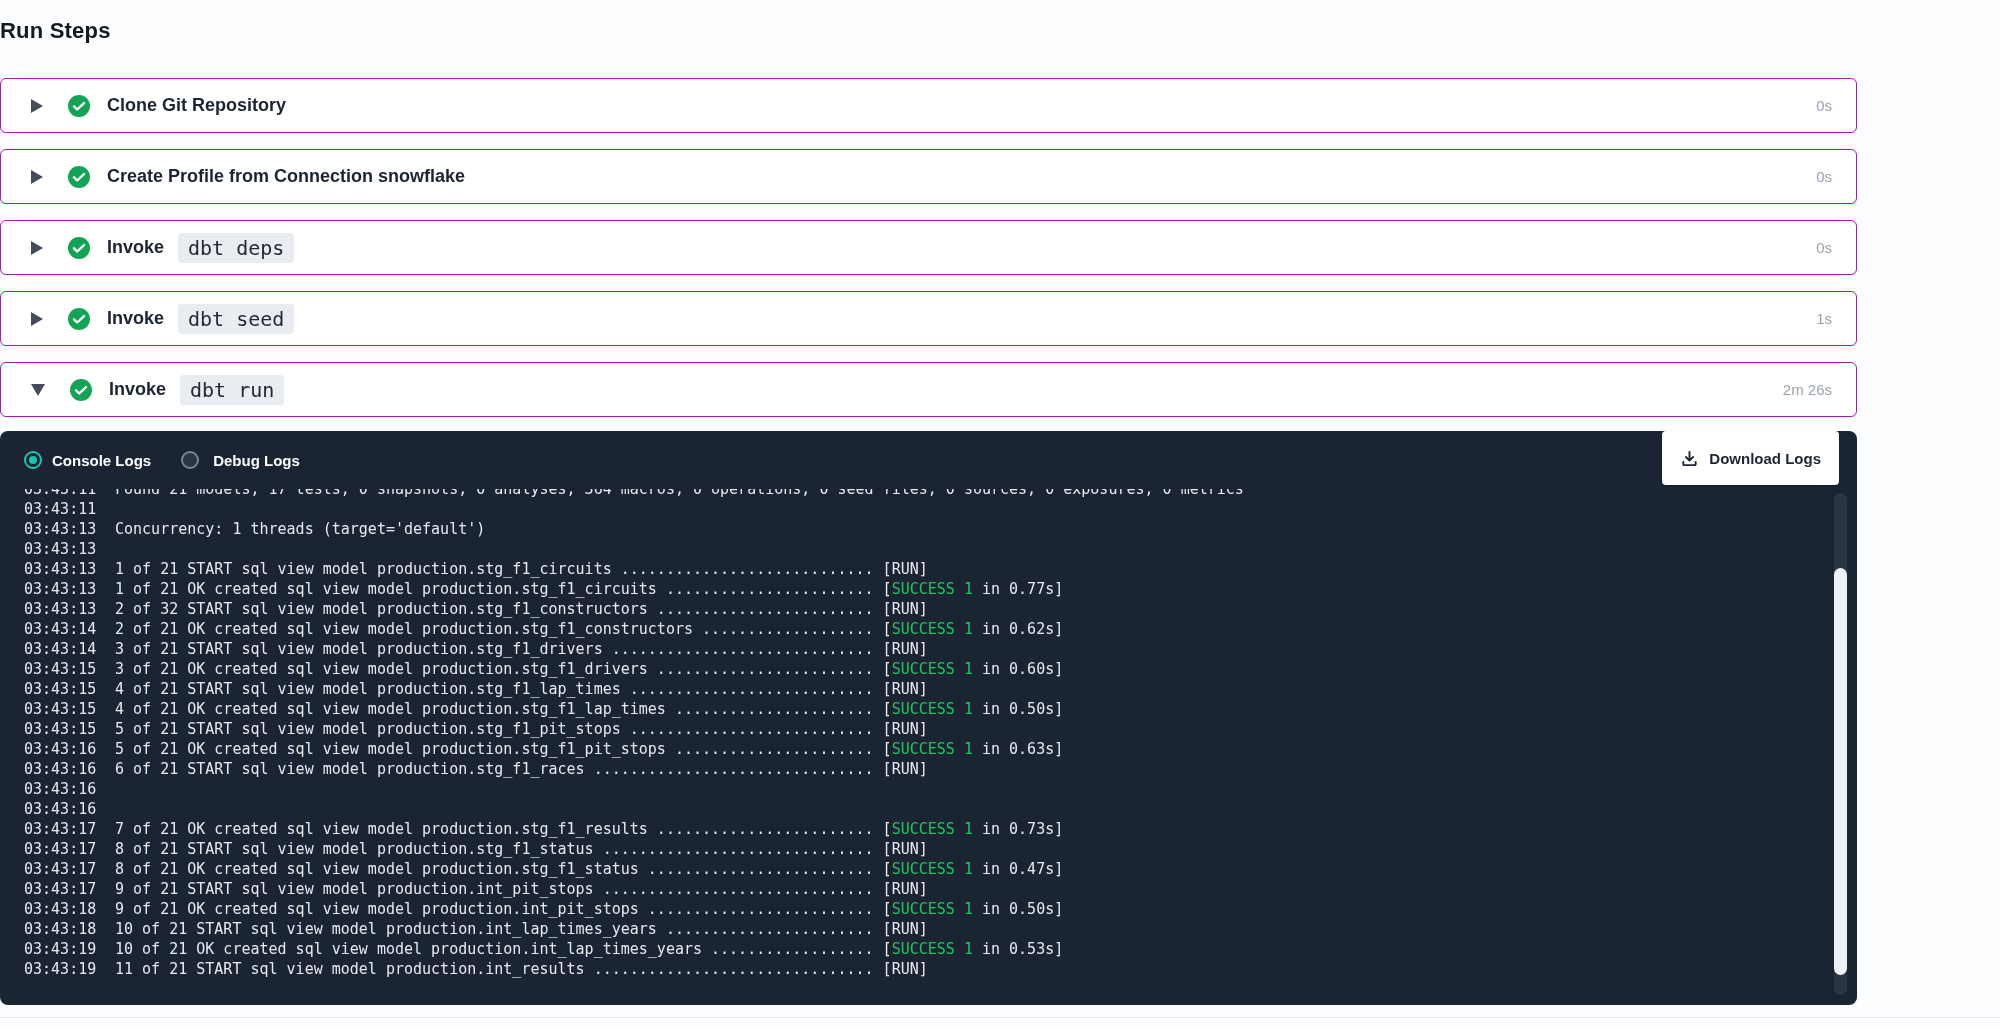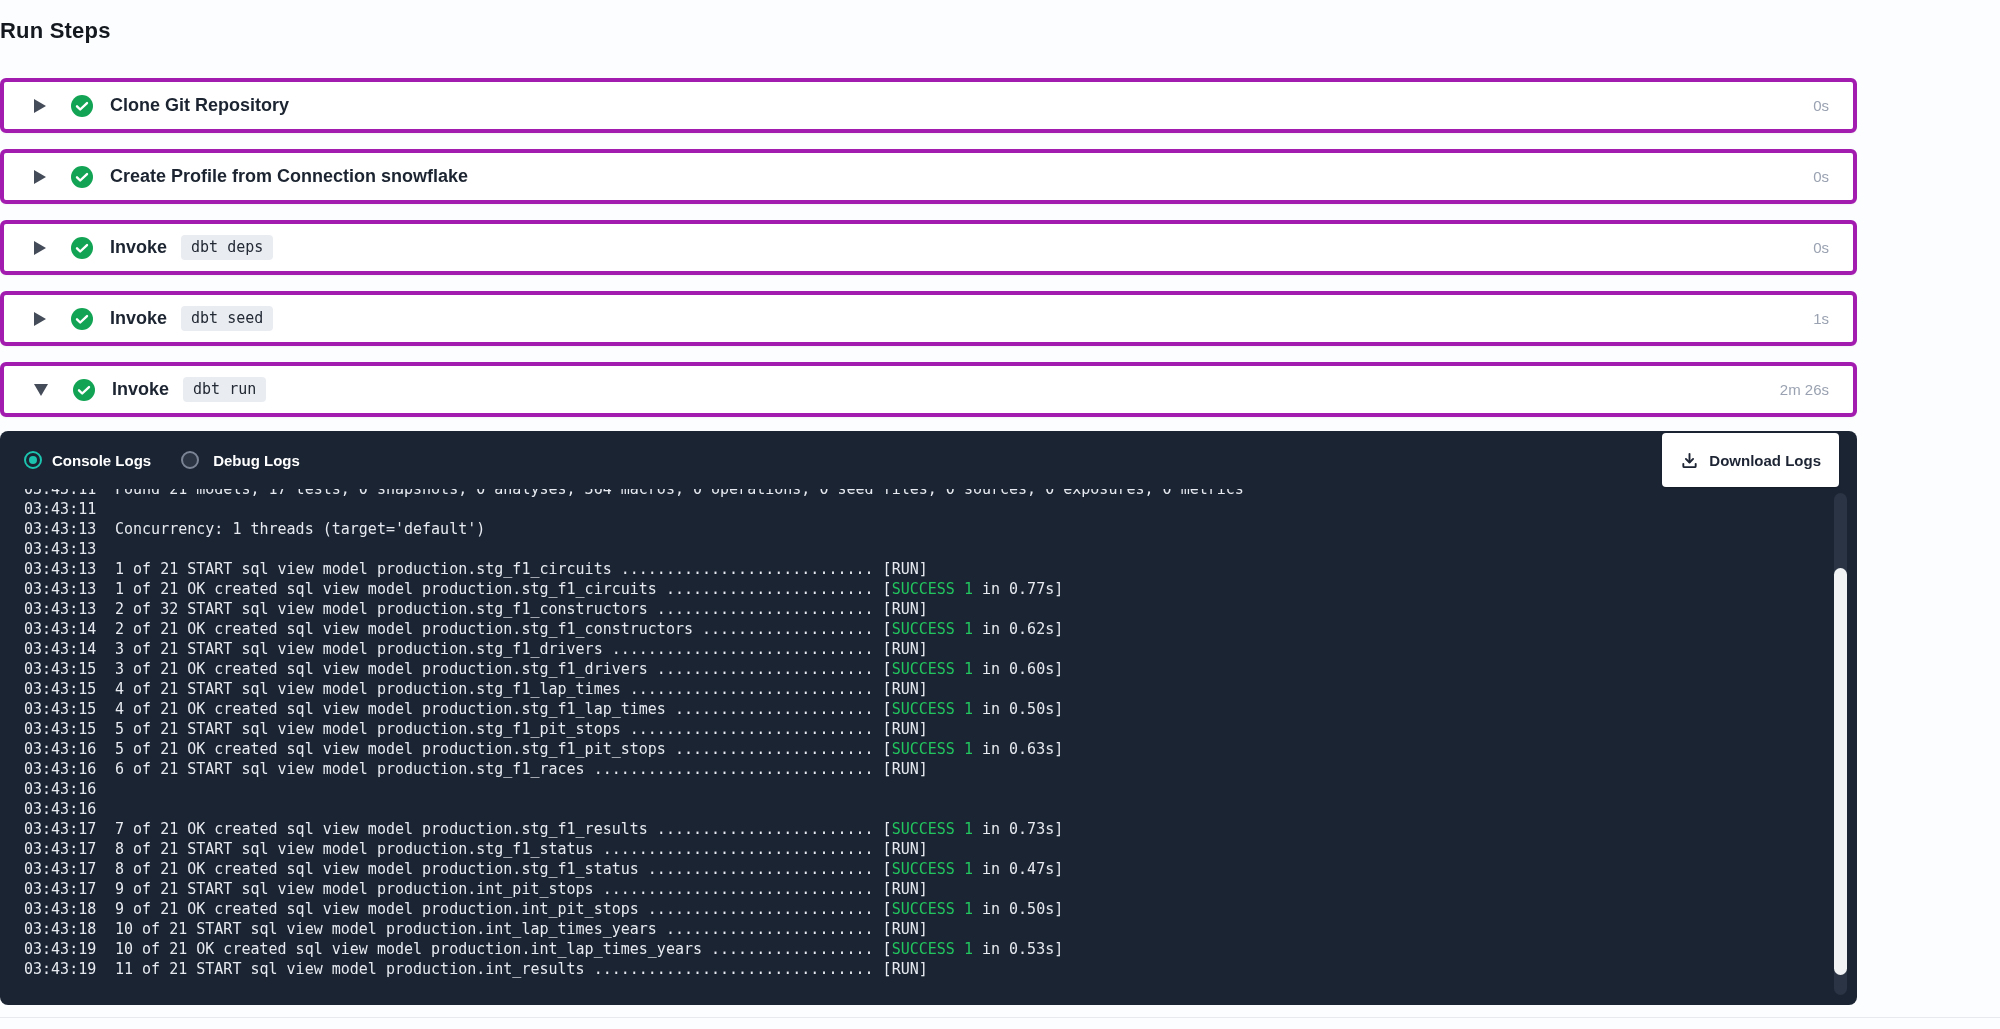--- a/index.html
+++ b/index.html
@@ -25,21 +25,21 @@
   }
   .steps {
     display: flex;
     flex-direction: column;
     gap: 16px;
   }
   .step-card {
     height: 55px;
     box-sizing: border-box;
     background: #ffffff;
-    border: 4px solid #a21caf;
+    border: 1px solid #a21caf;
     border-radius: 6px;
     display: flex;
     align-items: center;
     padding: 0 24px 0 30px;
     box-shadow: 0 1px 2px rgba(16,24,40,0.04);
     cursor: pointer;
   }
   .caret {
     width: 0; height: 0;
     margin-right: 24px;
@@ -62,21 +62,21 @@
     display: inline-flex;
   }
   .step-label {
     font-size: 18px;
     font-weight: 700;
     color: #1b2430;
   }
   .cmd-chip {
     margin-left: 14px;
     font-family: "DejaVu Sans Mono", monospace;
-    font-size: 15px;
+    font-size: 20px;
     color: #232a35;
     background: #e9ecf0;
     border-radius: 4px;
     padding: 5px 10px;
     line-height: 1;
   }
   .duration {
     margin-left: auto;
     font-size: 15px;
     color: #9aa2b1;
@@ -89,21 +89,20 @@
     background: #1a2433;
     border-radius: 8px;
     display: flex;
     flex-direction: column;
     overflow: hidden;
   }
   .console-header {
     height: 58px;
     flex: none;
     display: flex;
-    align-items: center;
     padding: 0 18px 0 24px;
   }
   .radio-item {
     display: flex;
     align-items: center;
     gap: 10px;
     cursor: pointer;
   }
   .radio-item + .radio-item { margin-left: 30px; gap: 14px; }
   .radio {

